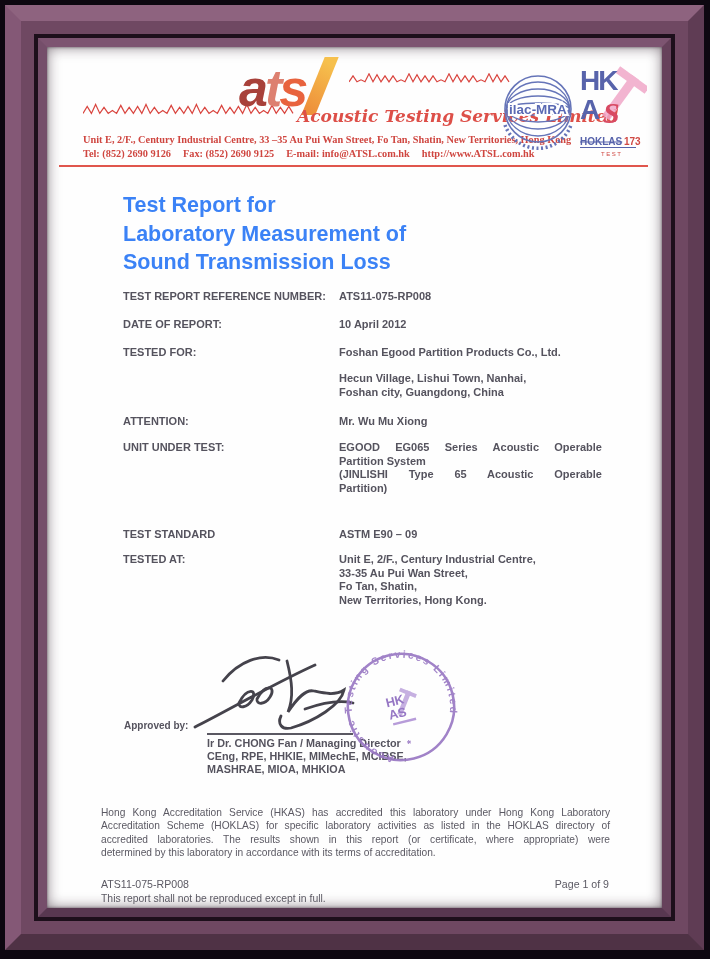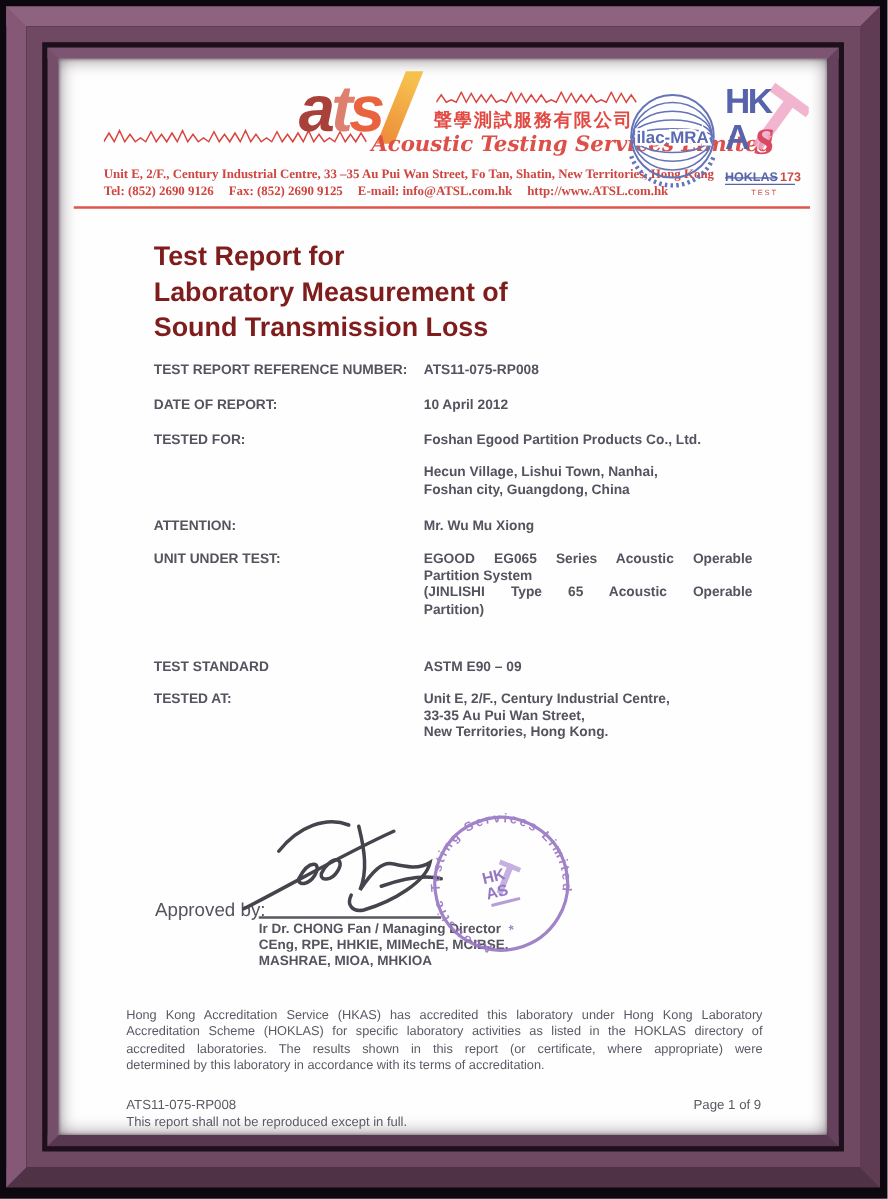--- a/index.html
+++ b/index.html
@@ -32,30 +32,30 @@
     color:#dd4f48;font-family:"DejaVu Serif",serif;white-space:nowrap;}
   .addr{position:absolute;left:36px;color:#cf4640;font-weight:bold;white-space:nowrap;
     font-family:"Liberation Serif",serif;font-size:10.3px;}
   .addr1{top:87px;}
   .addr2{top:101px;display:flex;gap:12px;}
   .red-rule{position:absolute;left:12px;right:14px;top:118px;height:2px;background:#e0564d;}
   .ilac{position:absolute;left:452px;top:22px;}
   .hkas{position:absolute;left:532px;top:16px;}
   
   .title{position:absolute;left:76px;top:144px;font-size:21.5px;font-weight:bold;
-    color:#7f1d1d;line-height:1.33;}
+    color:#3b82f6;line-height:1.33;}
   .field{position:absolute;left:76px;width:482px;}
   .flabel{position:absolute;left:0;top:0;width:210px;font-size:11px;font-weight:bold;color:#55535e;}
   .fvalue{position:absolute;left:216px;top:0;width:263px;font-size:11px;font-weight:bold;
     color:#55535e;line-height:13.5px;}
   .j{text-align:justify;text-align-last:justify;}
   .f0{top:243px}.f1{top:271px}.f2{top:299px}.f3{top:325px}
   .f4{top:368px}.f5{top:394px}.f6{top:481px}.f7{top:506px}
   
-  .approved-label{position:absolute;left:77px;top:673px;font-size:15px;font-weight:normal;color:#55535e;}
+  .approved-label{position:absolute;left:77px;top:673px;font-size:10px;font-weight:bold;color:#55535e;}
   .sig{position:absolute;left:140px;top:598px;}
   .sig path{fill:none;stroke:#45434c;stroke-width:2.8;stroke-linecap:round;}
   .sig-line{position:absolute;left:160px;top:686px;width:146px;height:1.6px;background:#5a5862;}
   .sig-name{position:absolute;left:160px;top:690px;font-size:10.8px;font-weight:bold;
     color:#55535e;line-height:13.2px;white-space:nowrap;}
   .stamp{position:absolute;left:295px;top:601px;transform:rotate(-14deg);opacity:.92;}
   
   .accred{position:absolute;left:54px;top:747px;width:509px;font-size:10.2px;
     color:#5b5963;line-height:13.4px;margin-top:12px;}
   .note{position:absolute;left:54px;top:806px;font-size:10.4px;color:#5b5963;margin-top:40px;}
@@ -78,21 +78,20 @@
         <polyline id="zig-top" points="0.0,8.8 4.0,2.8 8.0,8.8 12.0,6.8 16.0,8.8 20.0,0.8 24.0,8.8 28.0,1.8 32.0,8.8 36.0,2.8 40.0,8.8 44.0,2.8 48.0,8.8 52.0,6.8 56.0,8.8 60.0,0.8 64.0,8.8 68.0,1.8 72.0,8.8 76.0,2.8 80.0,8.8 84.0,2.8 88.0,8.8 92.0,6.8 96.0,8.8 100.0,0.8 104.0,8.8 108.0,1.8 112.0,8.8 116.0,2.8 120.0,8.8 124.0,2.8 128.0,8.8 132.0,6.8 136.0,8.8 140.0,0.8 144.0,8.8 148.0,1.8 152.0,8.8 156.0,2.8 160.0,8.8"></polyline>
       </svg>
 
       <div class="logotype">
         <span class="lt-a">a</span>
               <span class="lt-t">t</span>
               <span class="lt-s">s</span>
               <span class="lt-slash"></span>
       </div>
 
-      <div class="company-zh">聲學測試服務有限公司</div>
       <div class="company-en">Acoustic Testing Services Limited</div>
 
       <div class="addr addr1">Unit E, 2/F., Century Industrial Centre, 33 –35 Au Pui Wan Street, Fo Tan, Shatin, New Territories, Hong Kong</div>
       <div class="addr addr2">
         <span>Tel: (852) 2690 9126</span>
         <span>Fax: (852) 2690 9125</span>
         <span>E-mail: info@ATSL.com.hk</span>
         <span>http://www.ATSL.com.hk</span>
       </div>
       <div class="red-rule"></div>
@@ -173,20 +172,21 @@
         <div class="flabel">TEST STANDARD</div>
         <div class="fvalue">
                 <div>ASTM E90 – 09</div>
               </div>
       </div>
       <div class="field f7">
         <div class="flabel">TESTED AT:</div>
         <div class="fvalue">
           <div>Unit E, 2/F., Century Industrial Centre,</div>
           <div>33-35 Au Pui Wan Street,</div>
+          <div>Fo Tan, Shatin,</div>
           <div>New Territories, Hong Kong.</div>
         </div>
       </div>
 
       <div class="approved-label">Approved by:</div>
 
       <svg class="sig" width="178" height="96" viewBox="0 0 178 96">
         <path d="M8,82 C40,66 88,38 128,20"></path>
         <path d="M36,36 C52,16 74,8 92,15"></path>
         <path d="M52,58 C60,42 71,44 65,55 C60,63 51,64 52,58"></path>

